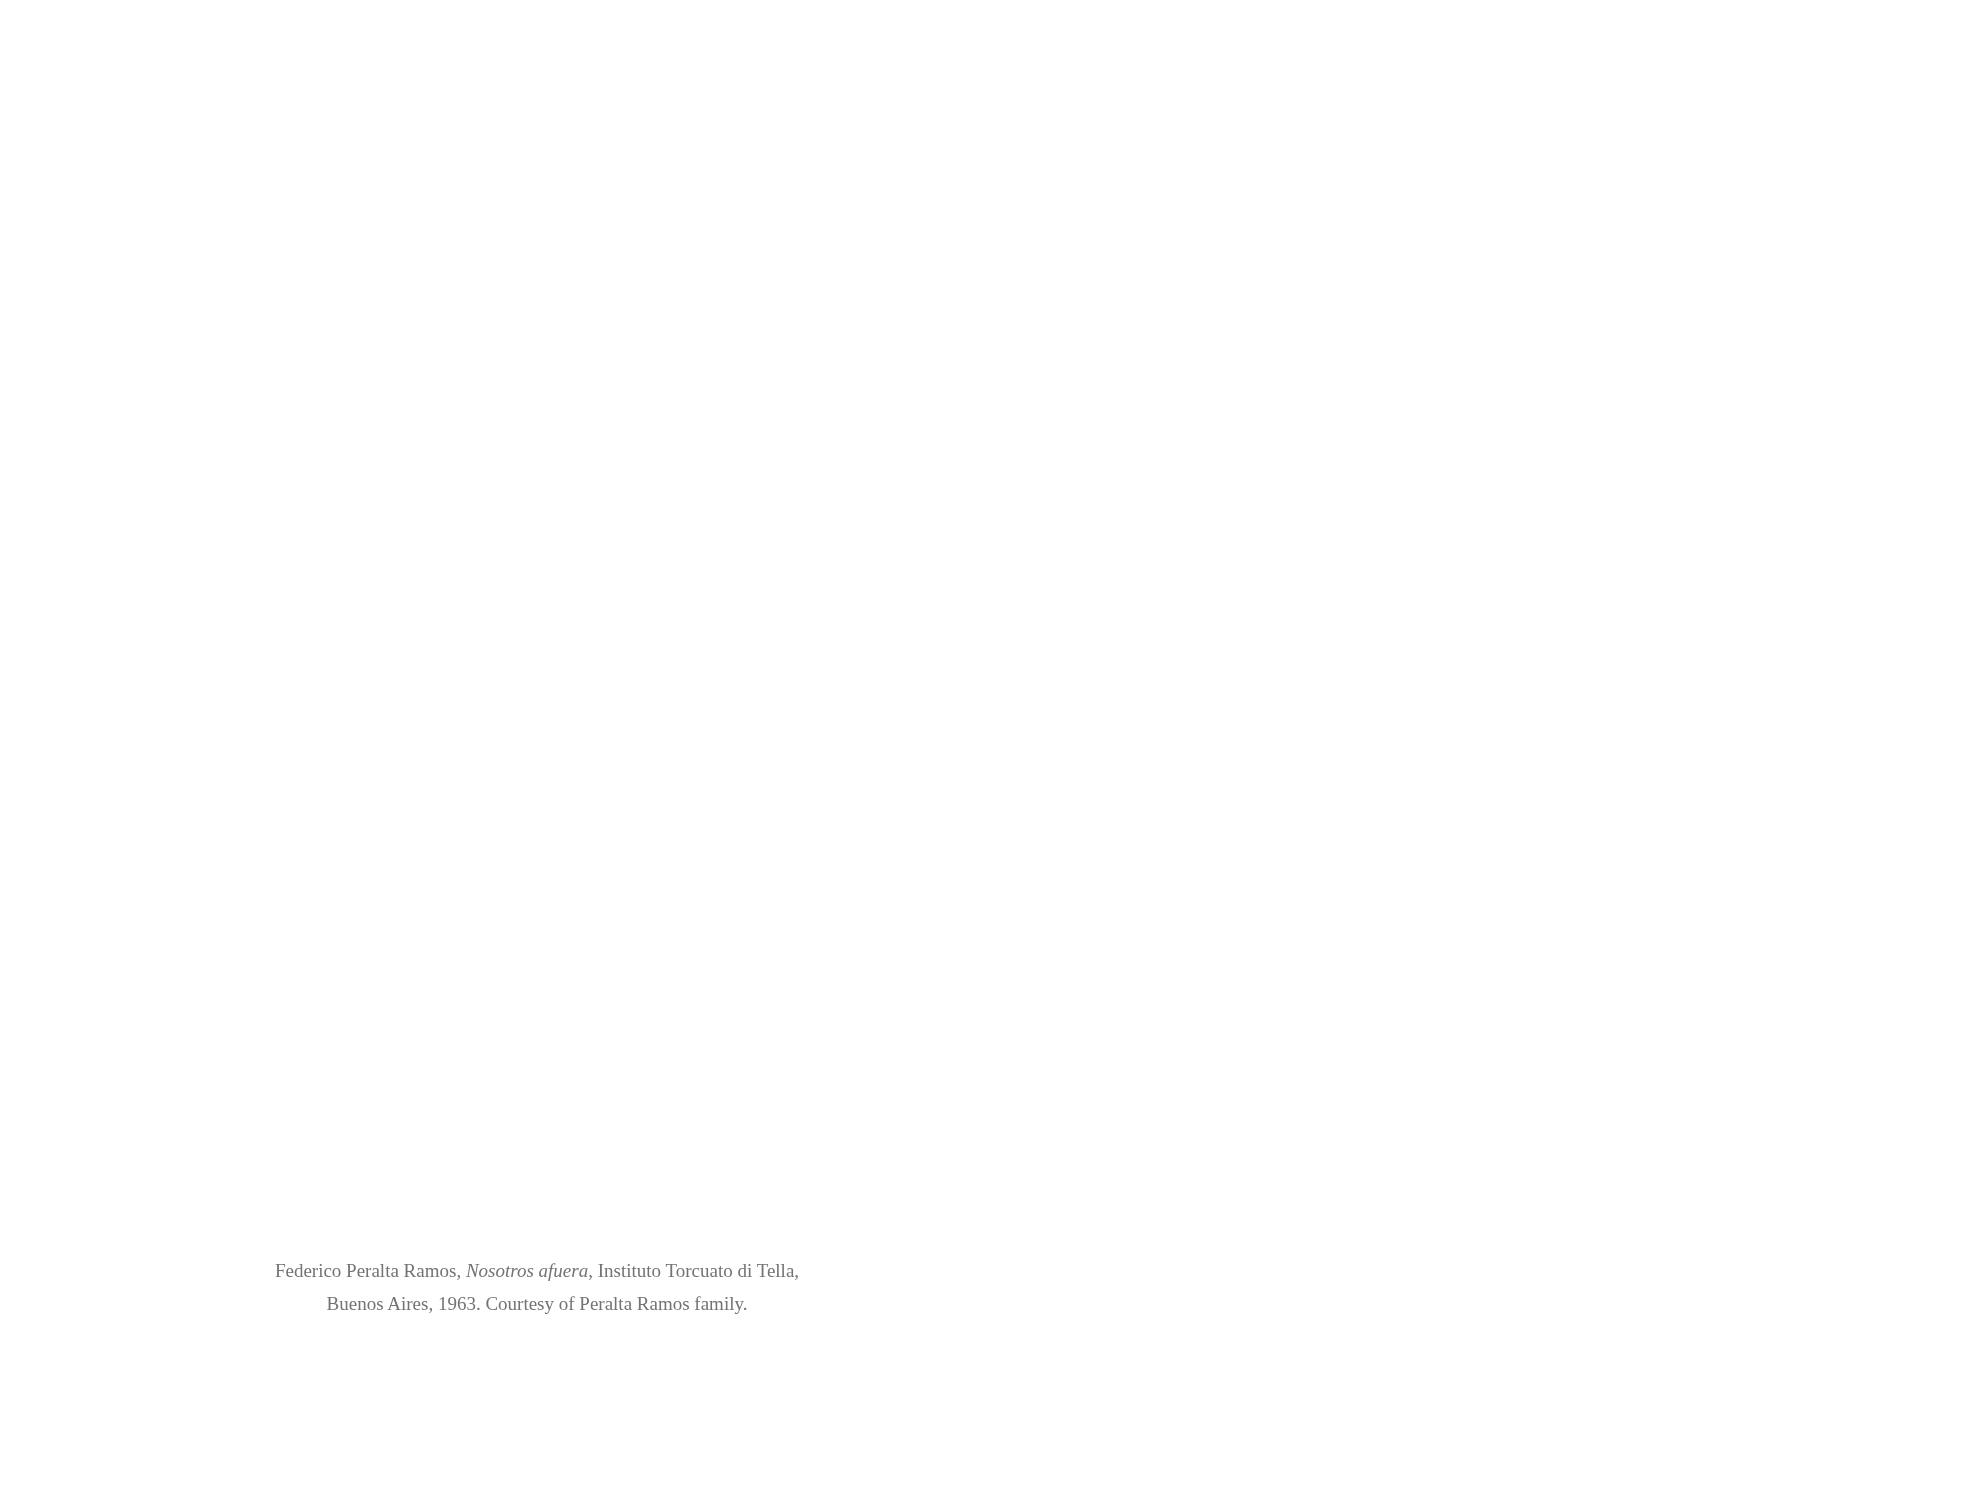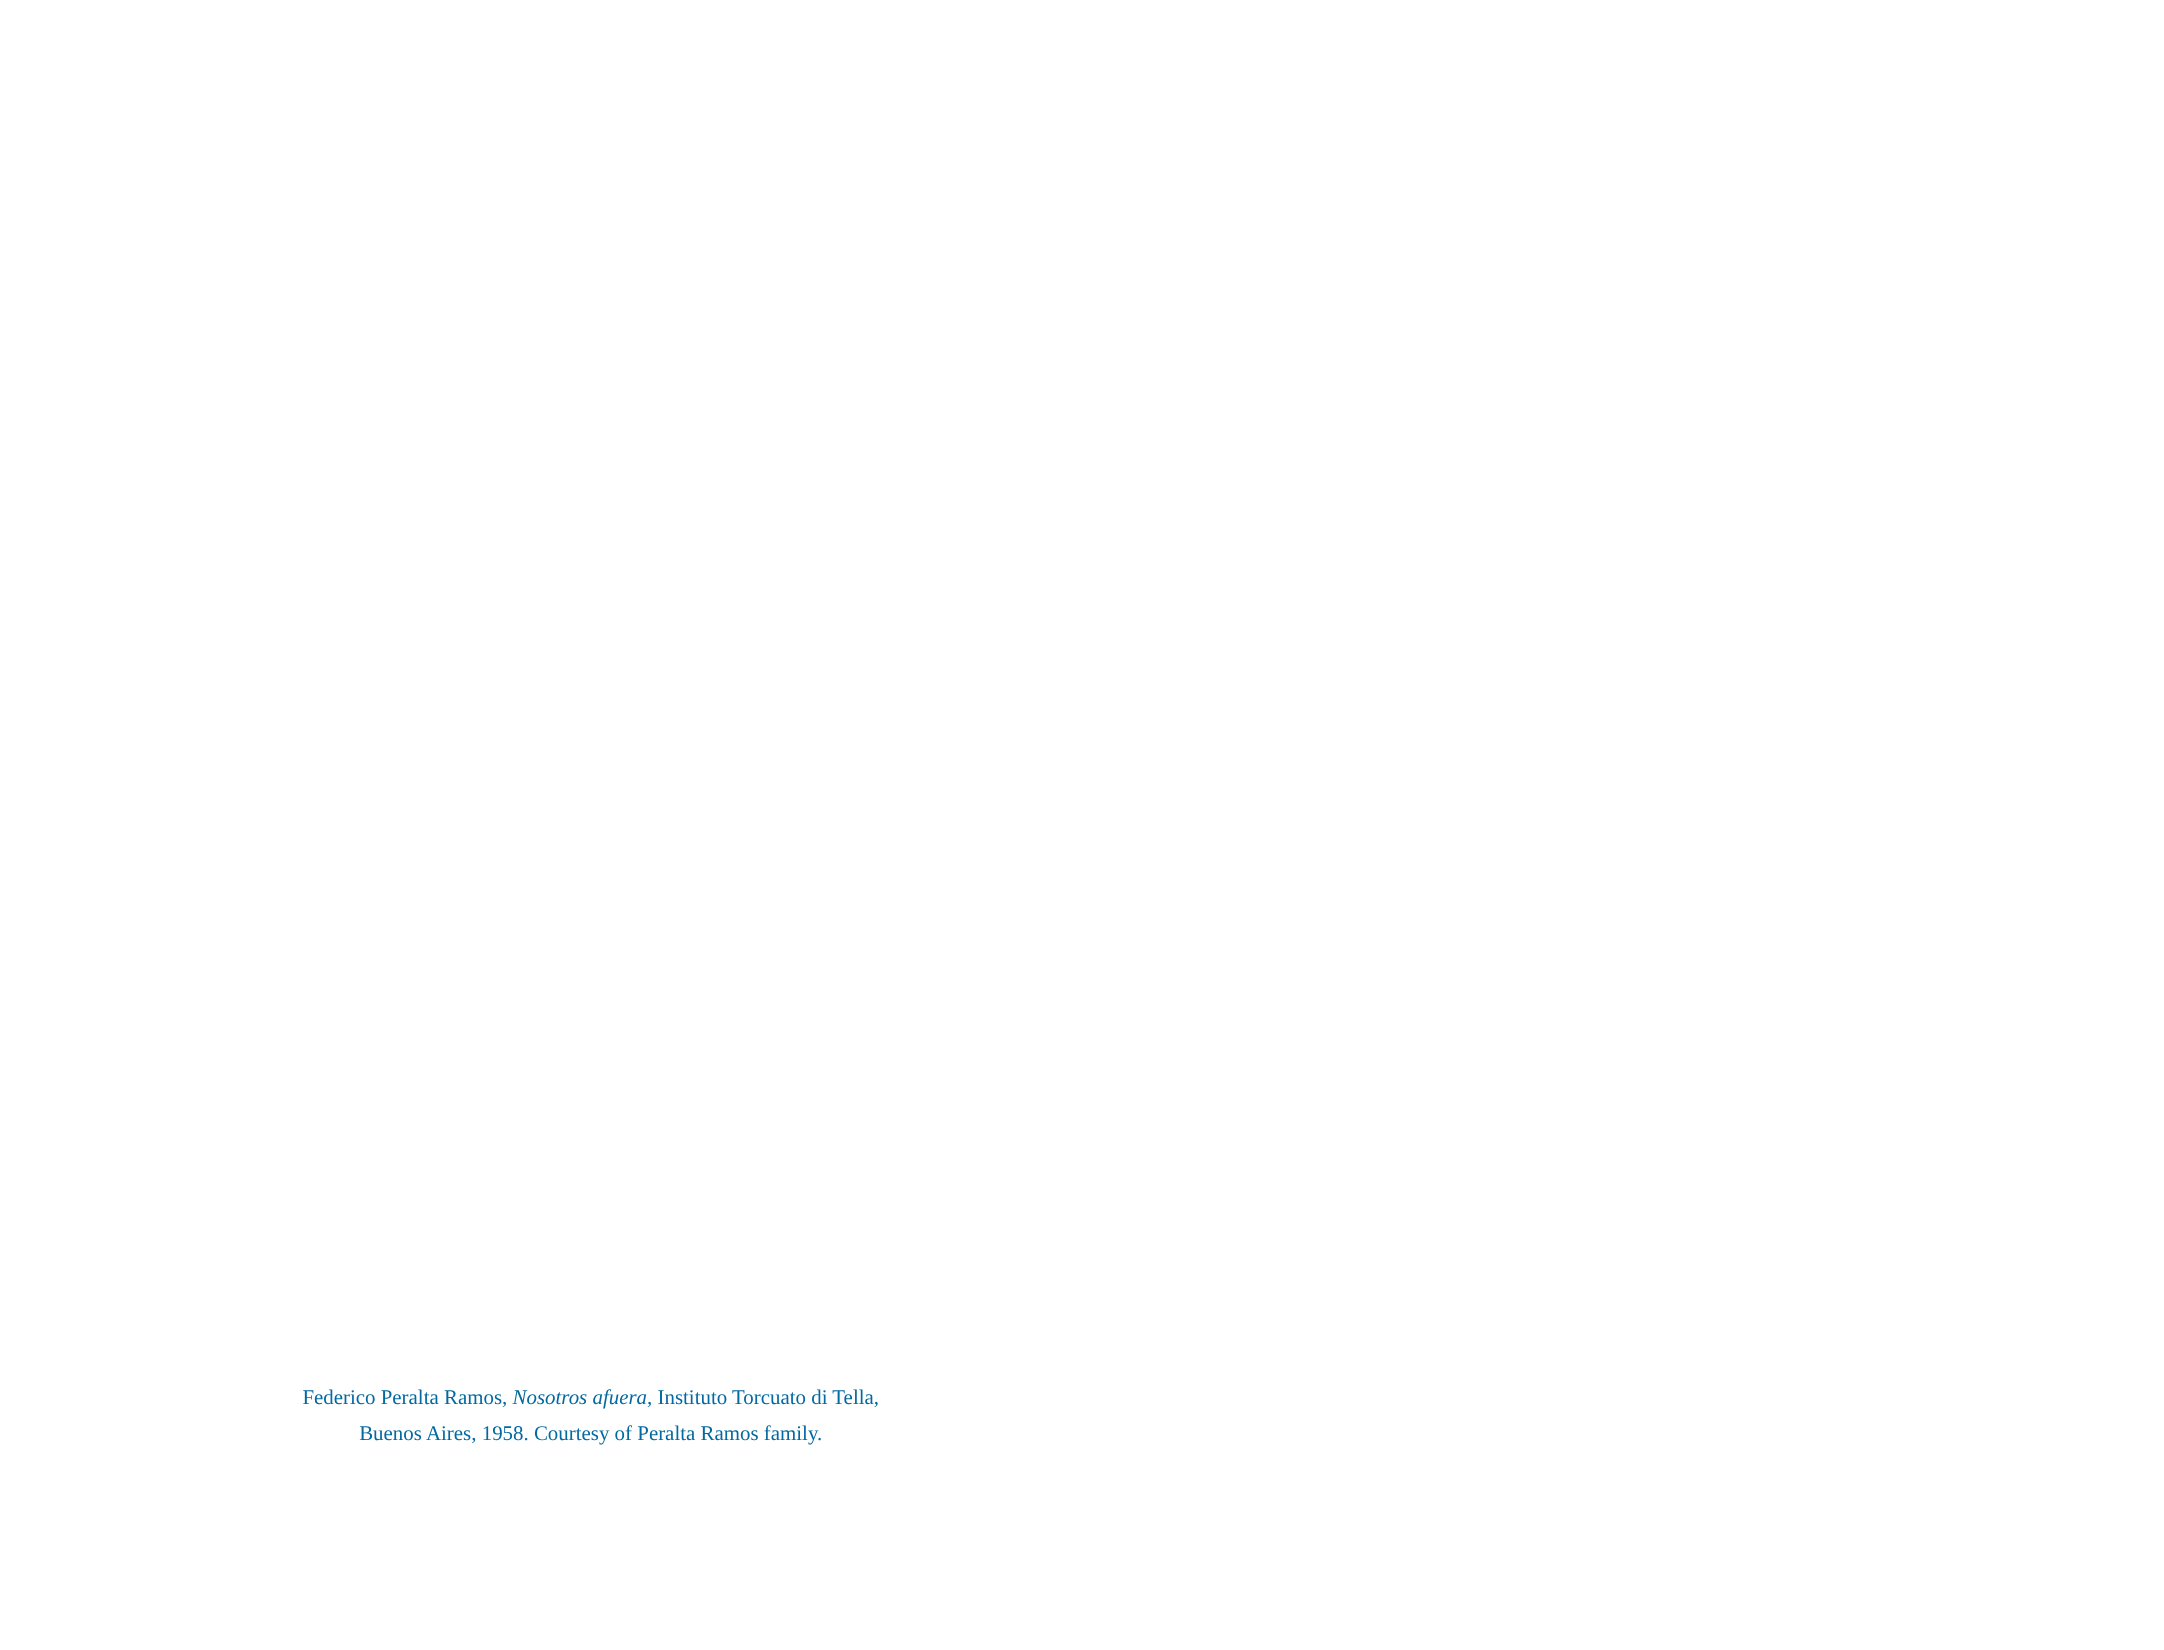--- a/index.html
+++ b/index.html
@@ -26,33 +26,33 @@
 
   
   .caption {
     position: absolute;
     left: 177px;
     width: 720px;
     top: 1254px;
     text-align: center;
     font-size: 19px;
     line-height: 33px;
-    color: #0369a1;
+    color: #737373;
   }
   .caption .work { font-style: italic; }
 </style>
 </head>
 <body>
 
 <div class="spread">
 
   <div class="page page-left">
     <div class="caption">
       <span>Federico Peralta Ramos, </span><span class="work">Nosotros afuera</span><span>, Instituto Torcuato di Tella,</span><br>
-      <span>Buenos Aires, 1958. Courtesy of Peralta Ramos family.</span>
+      <span>Buenos Aires, 1963. Courtesy of Peralta Ramos family.</span>
     </div>
   </div>
 
   <div class="page page-right">
 
     
 
     
 
     

